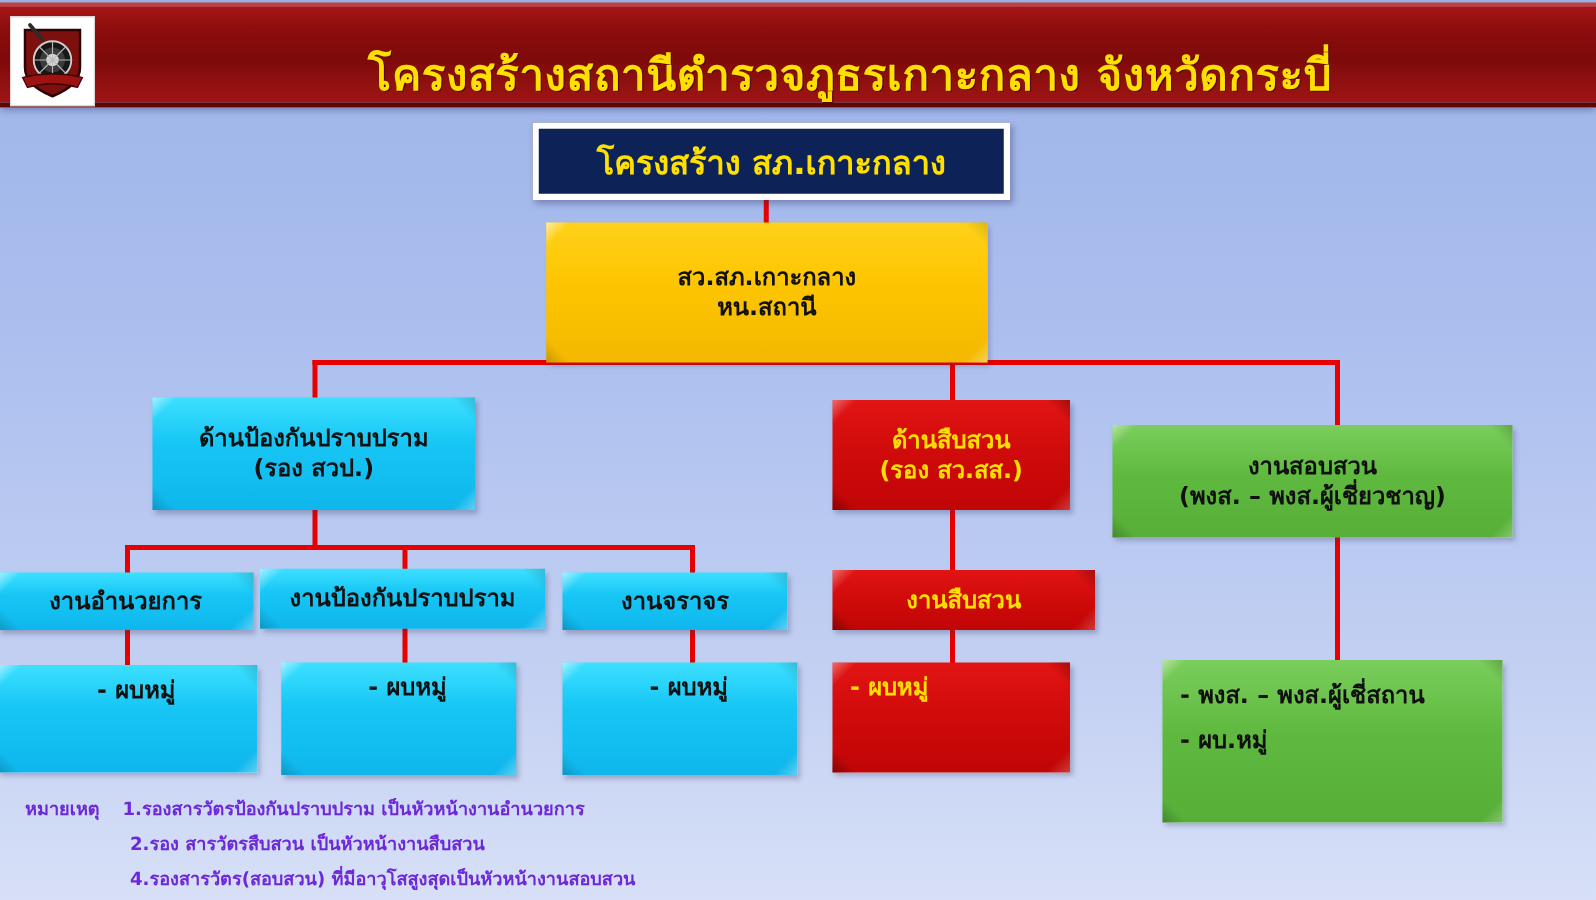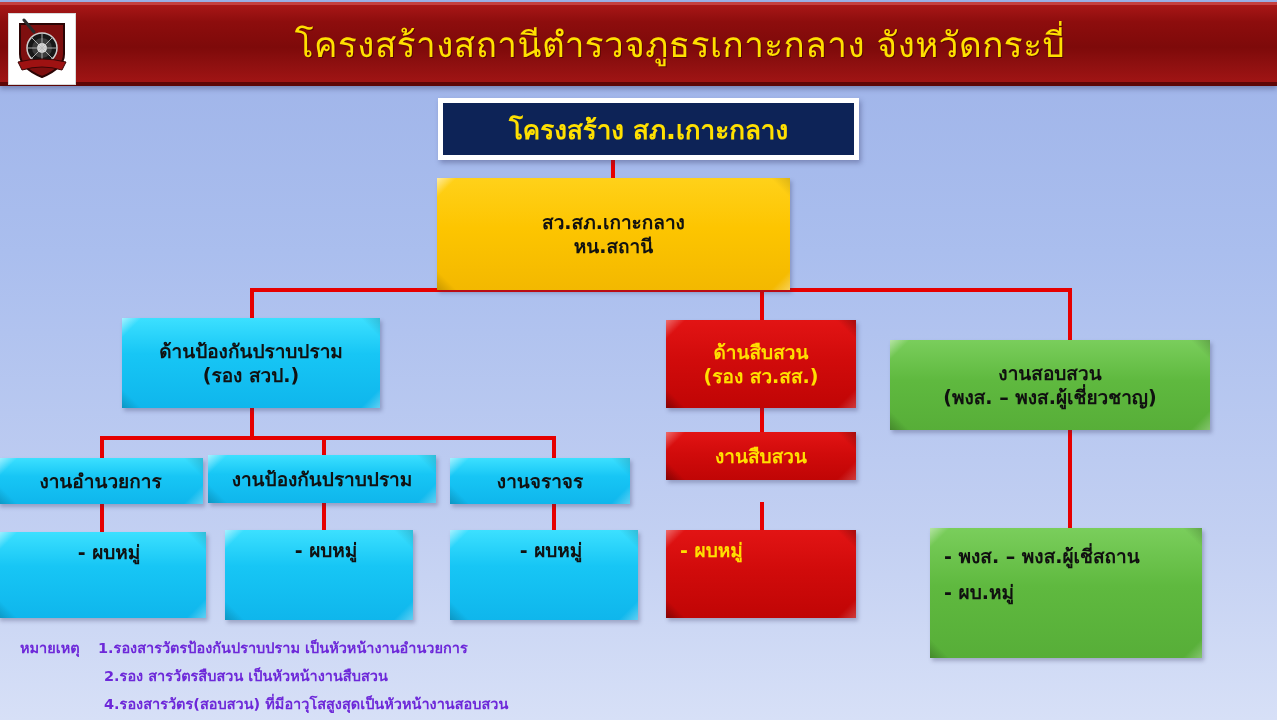--- a/index.html
+++ b/index.html
@@ -29,26 +29,26 @@
     background:
       linear-gradient(180deg, #a81717 0%, #8d0d0d 22%, #7e0a0a 55%, #8f1010 78%, #a01414 100%);
     border-top: 3px solid #c44040;
     border-bottom: 4px solid #5d0606;
     box-sizing: border-box;
     box-shadow: 0 3px 5px rgba(40,40,90,0.35);
   }
   .banner-title {
     position: absolute;
     left: 110px;
-    top: 10px;
+    top: 26px;
     width: 1140px;
     text-align: center;
     color: #ffe000;
     font-size: 35px;
-    font-weight: normal;
+    font-weight: bold;
     letter-spacing: 0.5px;
     text-shadow: 1px 1px 0 #5a0505;
     line-height: 60px;
     white-space: nowrap;
   }
   .logo {
     position: absolute;
     left: 8px;
     top: 8px;
     width: 68px;
@@ -207,21 +207,21 @@
 
   <div class="line vline" style="left:100px; top:502px; height:32px;"></div>
   <div class="line vline" style="left:322px; top:502px; height:32px;"></div>
   <div class="line vline" style="left:552px; top:502px; height:32px;"></div>
 
   <div class="line vline" style="left:760px; top:408px; height:48px;"></div>
   <div class="line vline" style="left:760px; top:502px; height:30px;"></div>
 
   <div class="line vline" style="left:1068px; top:430px; height:100px;"></div>
 
-  <div class="titlecard" style="left:438px; top:98px; width:421px; height:62px;">
+  <div class="titlecard" style="left:426px; top:98px; width:382px; height:62px;">
     <span>โครงสร้าง สภ.เกาะกลาง</span>
   </div>
 
   <div class="node bevel-gold" style="left:437px; top:178px; width:353px; height:112px; font-size:19px;">
     <span class="ln">สว.สภ.เกาะกลาง</span>
     <span class="ln">หน.สถานี</span>
   </div>
 
   <div class="node bevel-cyan" style="left:122px; top:318px; width:258px; height:90px; font-size:19px;">
     <span class="ln">ด้านป้องกันปราบปราม</span>
@@ -243,21 +243,21 @@
   </div>
 
   <div class="node bevel-cyan" style="left:208px; top:455px; width:228px; height:48px; font-size:19px;">
     <span class="ln">งานป้องกันปราบปราม</span>
   </div>
 
   <div class="node bevel-cyan" style="left:450px; top:458px; width:180px; height:46px; font-size:19px;">
     <span class="ln">งานจราจร</span>
   </div>
 
-  <div class="node bevel-red" style="left:666px; top:432px; width:190px; height:48px; font-size:19px;align-items:center;">
+  <div class="node bevel-red" style="left:666px; top:456px; width:210px; height:48px; font-size:19px;align-items:center;">
     <span class="ln">งานสืบสวน</span>
   </div>
 
   <div class="node bevel-cyan align-left" style="left:-2px; top:532px; width:208px; height:86px; font-size:19px;">
     <span class="ln">- ผบหมู่</span>
   </div>
 
   <div class="node bevel-cyan align-left" style="left:225px; top:530px; width:188px; height:90px; font-size:19px;">
     <span class="ln">- ผบหมู่</span>
   </div>

